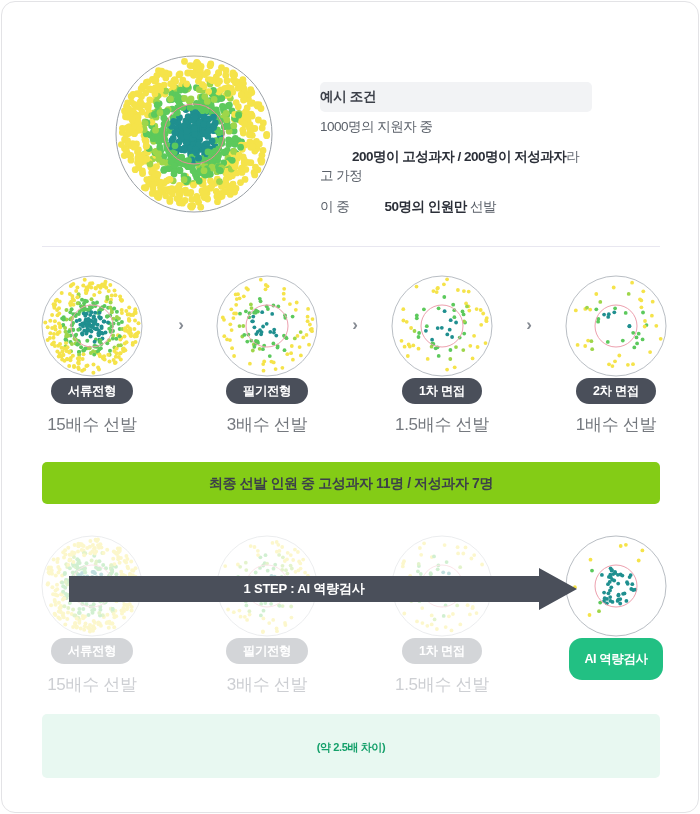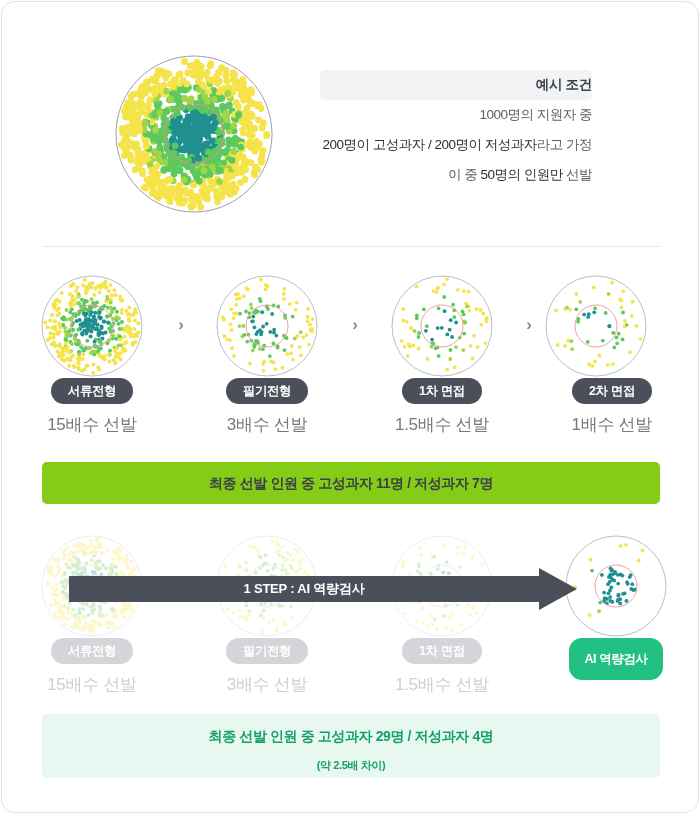--- a/index.html
+++ b/index.html
@@ -41,44 +41,44 @@
   .hero-circle {
     position: absolute;
     left: 112px;
     top: 52px;
     width: 160px;
     height: 160px;
   }
   .cond-block {
     position: absolute;
     left: 318px;
-    top: 68px;
+    top: 80px;
     width: 272px;
-    text-align: right;
+    text-align: left;
   }
   .cond-title {
     height: 30px;
     line-height: 30px;
     background: #f2f3f5;
     border-radius: 5px;
     font-size: 13.5px;
     font-weight: bold;
     color: #3c4049;
     letter-spacing: -0.3px;
   }
   .cond-line {
     font-size: 13.5px;
     color: #5a6069;
     letter-spacing: -0.5px;
     line-height: 1.45;
   }
   .cond-line.l1 { margin-top: 5px; }
   .cond-line.l2 { margin-top: 10px; }
   .cond-line.l3 { margin-top: 11px; }
-  .cond-line b { color: #2b2f38; font-weight: normal; }
+  .cond-line b { color: #2b2f38; font-weight: bold; margin-left: 32px; }
 
   .divider {
     position: absolute;
     left: 40px;
     top: 244px;
     width: 618px;
     height: 1px;
     background: #e8e7f0;
   }
 
@@ -1778,21 +1778,21 @@
                 <circle cx="47.4" cy="14.5" r="1.9" fill="#f5e34a"></circle>
                 <circle cx="53.9" cy="10.3" r="1.9" fill="#f5e34a"></circle>
               </g>
               <circle cx="52" cy="52" r="21" fill="none" stroke="#eda0ae" stroke-width="1"></circle>
             </svg></div>
         <div class="pill">1차 면접</div>
         <div class="sub">1.5배수 선발</div>
       </div>
       <div class="chev" style="left:516px;">›</div>
 
-      <div class="stage" style="left:538px;text-align:right;">
+      <div class="stage" style="left:558px;">
         <div class="circ-wrap"><svg viewBox="0 0 104 104" width="104" height="104">
               <circle cx="52" cy="52" r="50" fill="none" stroke="#b9bec4" stroke-width="1"></circle>
               <g id="t4-pts">
                 <circle cx="65.5" cy="52.0" r="1.9" fill="#1f8f8f"></circle>
                 <circle cx="51.0" cy="87.3" r="1.9" fill="#f5e34a"></circle>
                 <circle cx="28.2" cy="75.2" r="1.9" fill="#9ed64a"></circle>
                 <circle cx="82.5" cy="51.1" r="1.9" fill="#5cc95c"></circle>
                 <circle cx="76.0" cy="25.3" r="1.9" fill="#f5e34a"></circle>
                 <circle cx="55.3" cy="81.5" r="1.9" fill="#f5e34a"></circle>
                 <circle cx="44.8" cy="40.2" r="1.9" fill="#1f8f8f"></circle>
@@ -2574,18 +2574,17 @@
     </div>
 
     <div class="step-arrow">
       <svg viewBox="0 0 508 42" width="508" height="42">
         <path d="M0 8 L470 8 L470 0 L508 21 L470 42 L470 34 L0 34 Z" fill="#4a4f5a"></path>
       </svg>
       <div class="label">1 STEP : AI 역량검사</div>
     </div>
 
     <div class="result-bar green">
-      <div class="txt1">최종 선발 인원 중 고성과자 29명 / 저성과자 4명</div>
       <div class="txt2">(약 2.5배 차이)</div>
     </div>
 
   </div>
 </div>
 
 </body></html>

